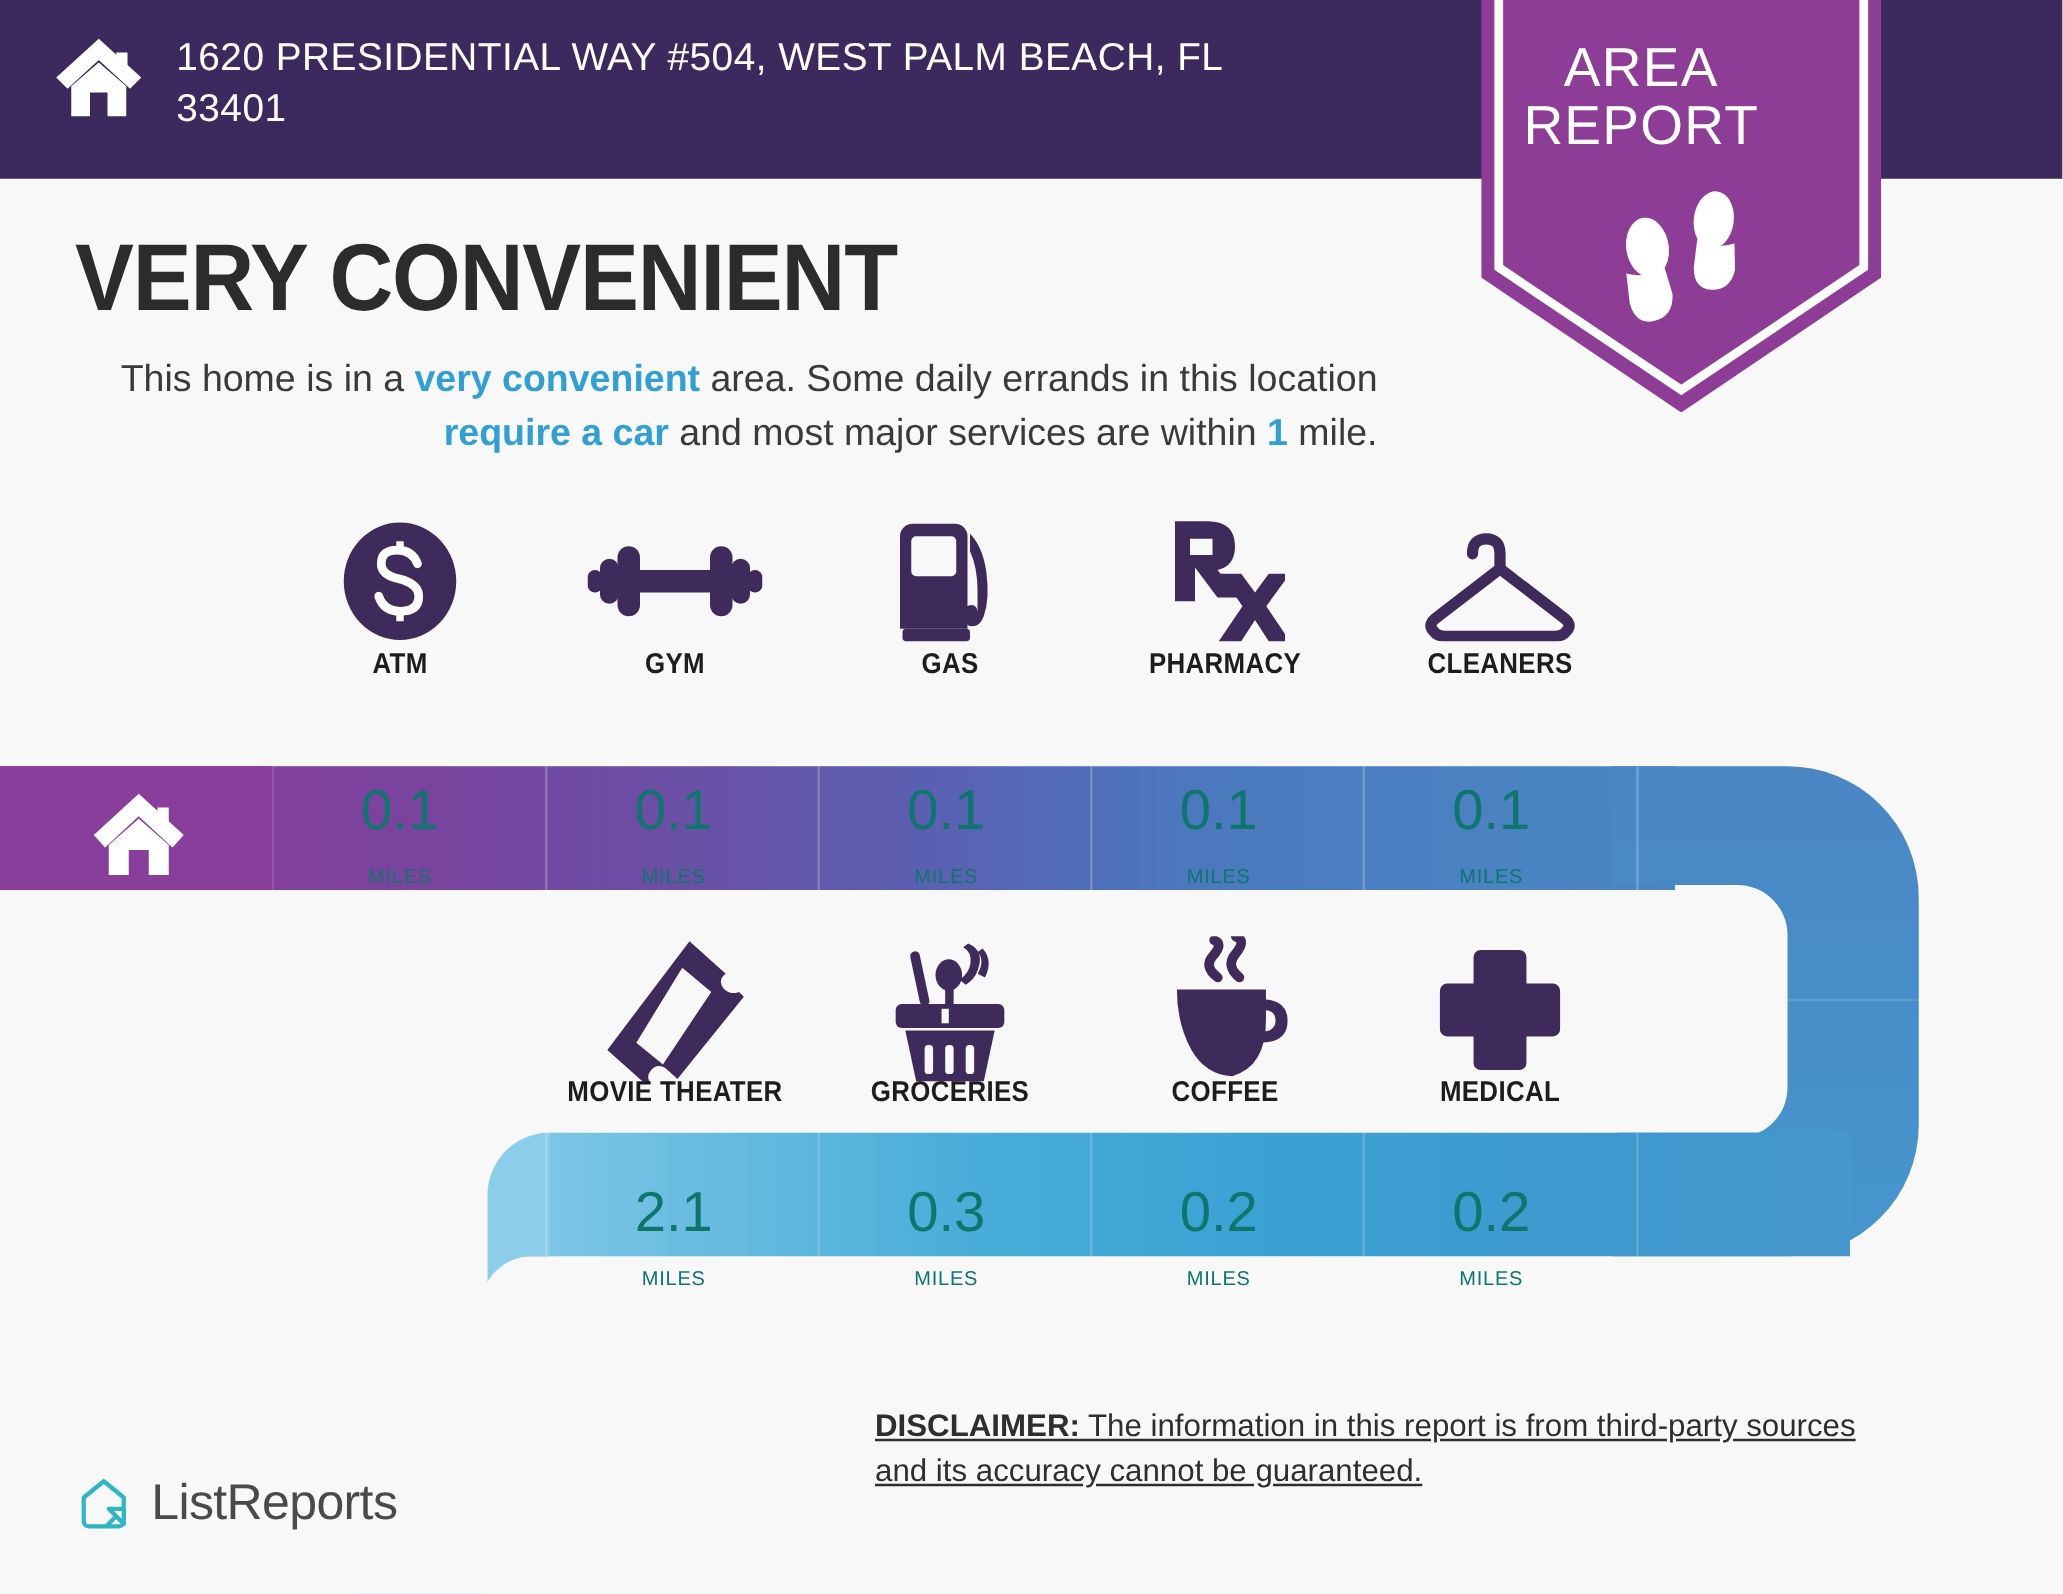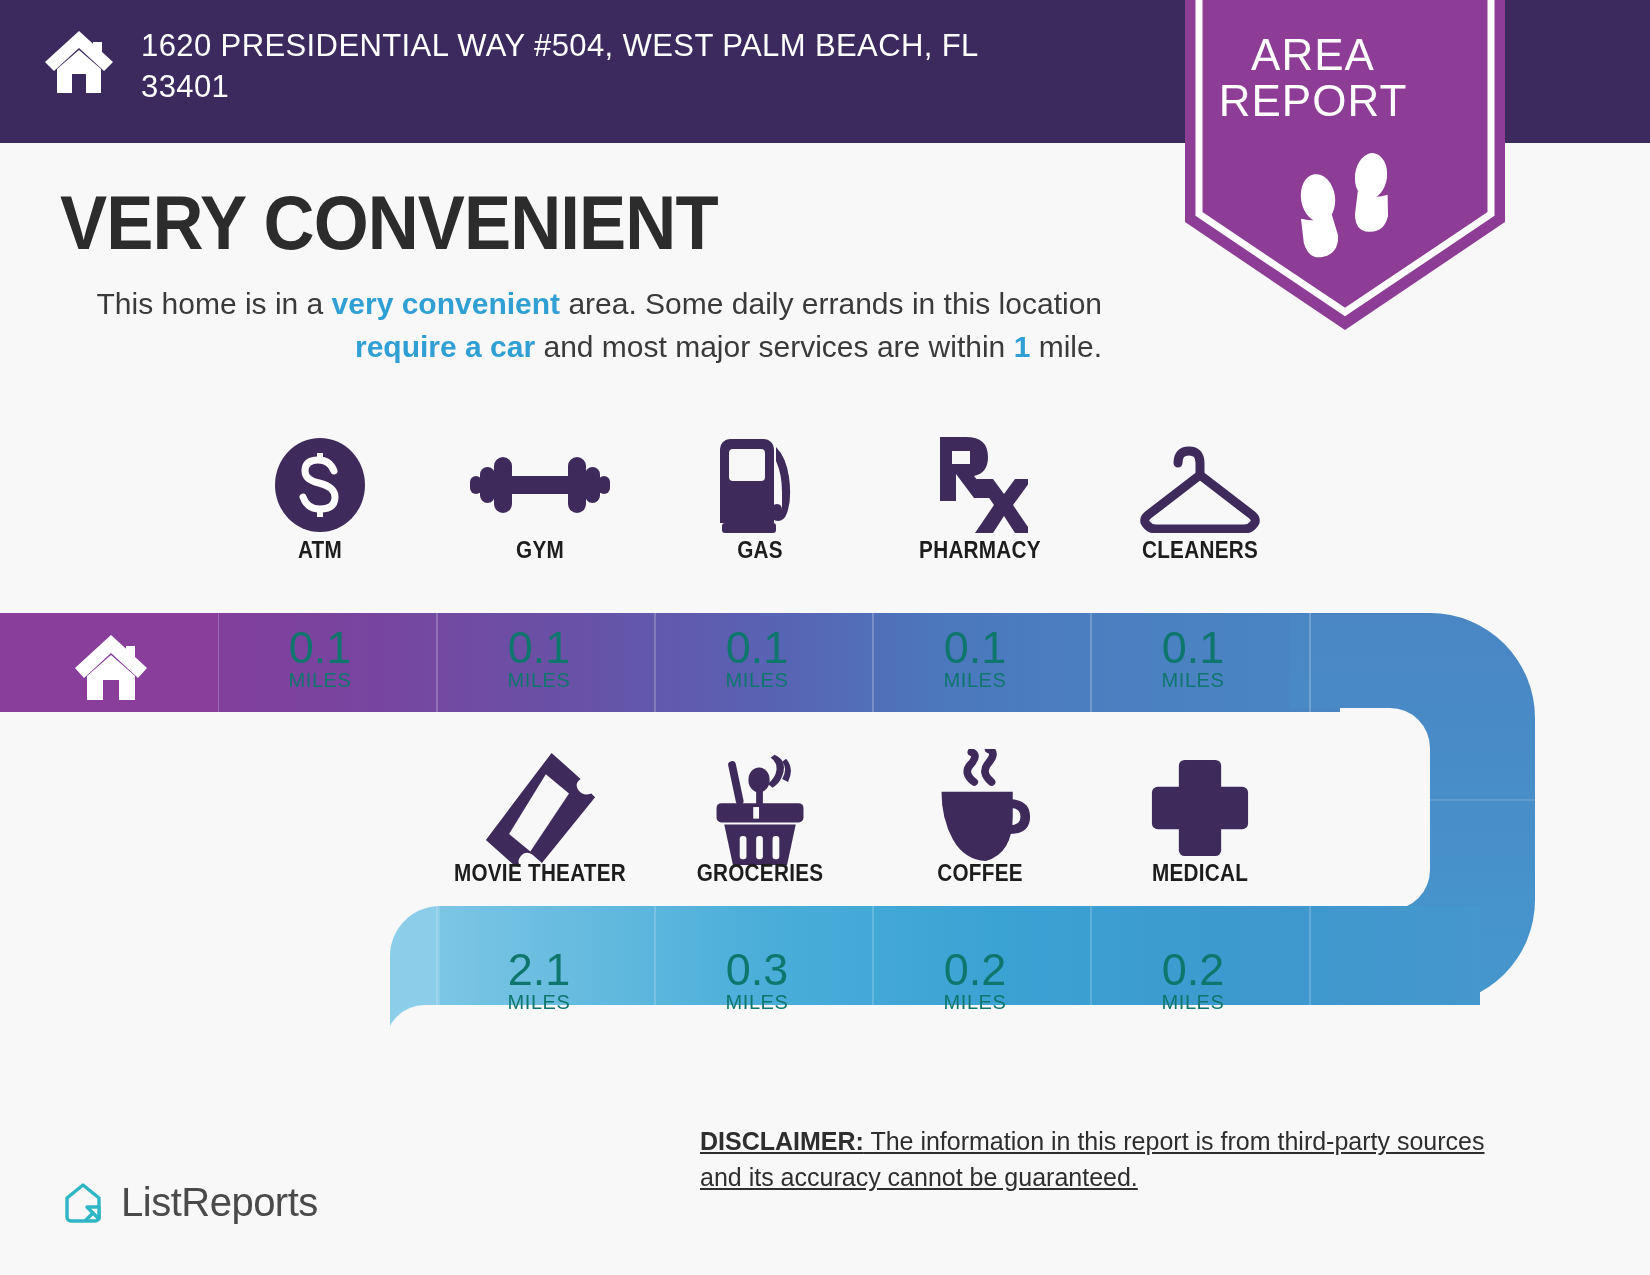--- a/index.html
+++ b/index.html
@@ -45,37 +45,37 @@
   .desc {
     position:absolute; left:62px; top:283px; width:1040px;
     font-size:30px; line-height:1.42; color:#3a3a3a;text-align:right;
   }
   .desc b { color:#2f9fd4; font-weight:bold; }
 
   
   .snake { position:absolute; left:0; top:580px; width:1650px; height:700px; }
 
   
-  .iconrow1 { position:absolute; left:0; top:432px; width:1396px; height:150px; }
+  .iconrow1 { position:absolute; left:0; top:412px; width:1396px; height:150px; }
   .iconrow2 { position:absolute; left:0; top:755px; width:1650px; height:150px; }
   .cell {
     position:absolute; width:220px; text-align:center;
   }
   .cell .glyph { height:105px; display:flex; align-items:center; justify-content:center; }
   .cell .glyph svg { display:block; }
   .cell .lbl {
     font-size:23px; font-weight:bold; color:#1d1d1d; letter-spacing:0.3px;
     transform:scaleX(0.9); transform-origin:center;
     white-space:nowrap;
   }
 
   
   .vcell { position:absolute; width:204px; text-align:center; color:#0f766e; }
   .vcell .num { font-size:45px; line-height:1; font-weight:400; }
-  .vcell .unit { font-size:20px; line-height:1; margin-top:0; letter-spacing:0.6px; }
+  .vcell .unit { font-size:16px; line-height:1; margin-top:24px; letter-spacing:0.6px; }
 
   
   .logo { position:absolute; left:63px; top:1180px; display:flex; align-items:center; gap:18px; }
   .logo .mark { width:40px; height:44px; }
   .logo .word { font-size:40px; color:#4a4a4a; letter-spacing:-0.5px; }
   .disclaimer {
     position:absolute; left:700px; top:1124px; width:810px;
     font-size:25px; line-height:1.42; color:#2e2e2e;text-decoration:underline;
   }
   .disclaimer b { font-weight:bold; }

